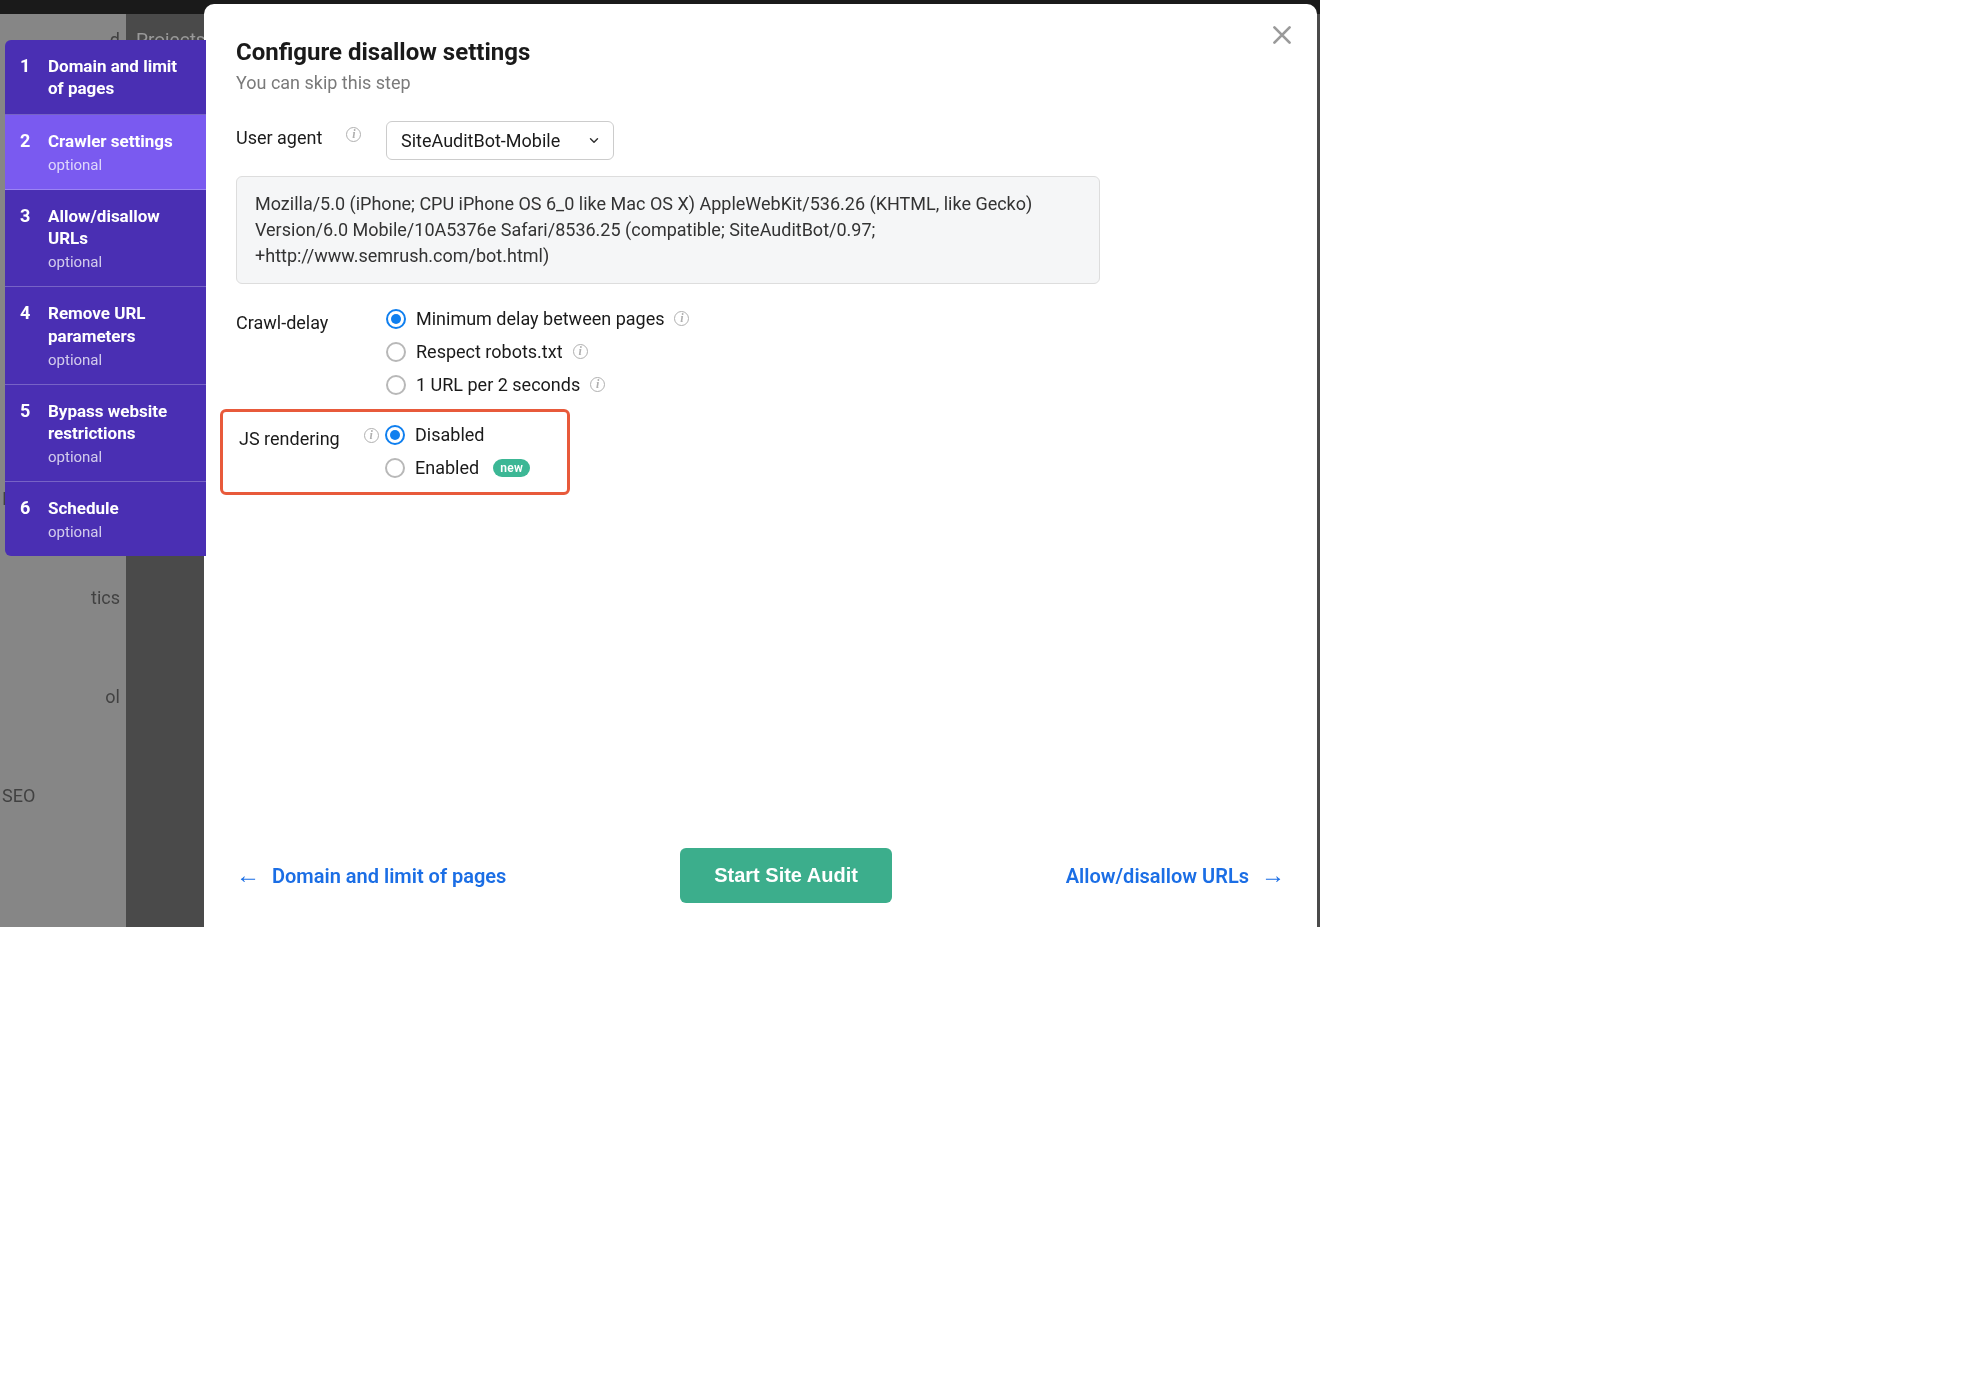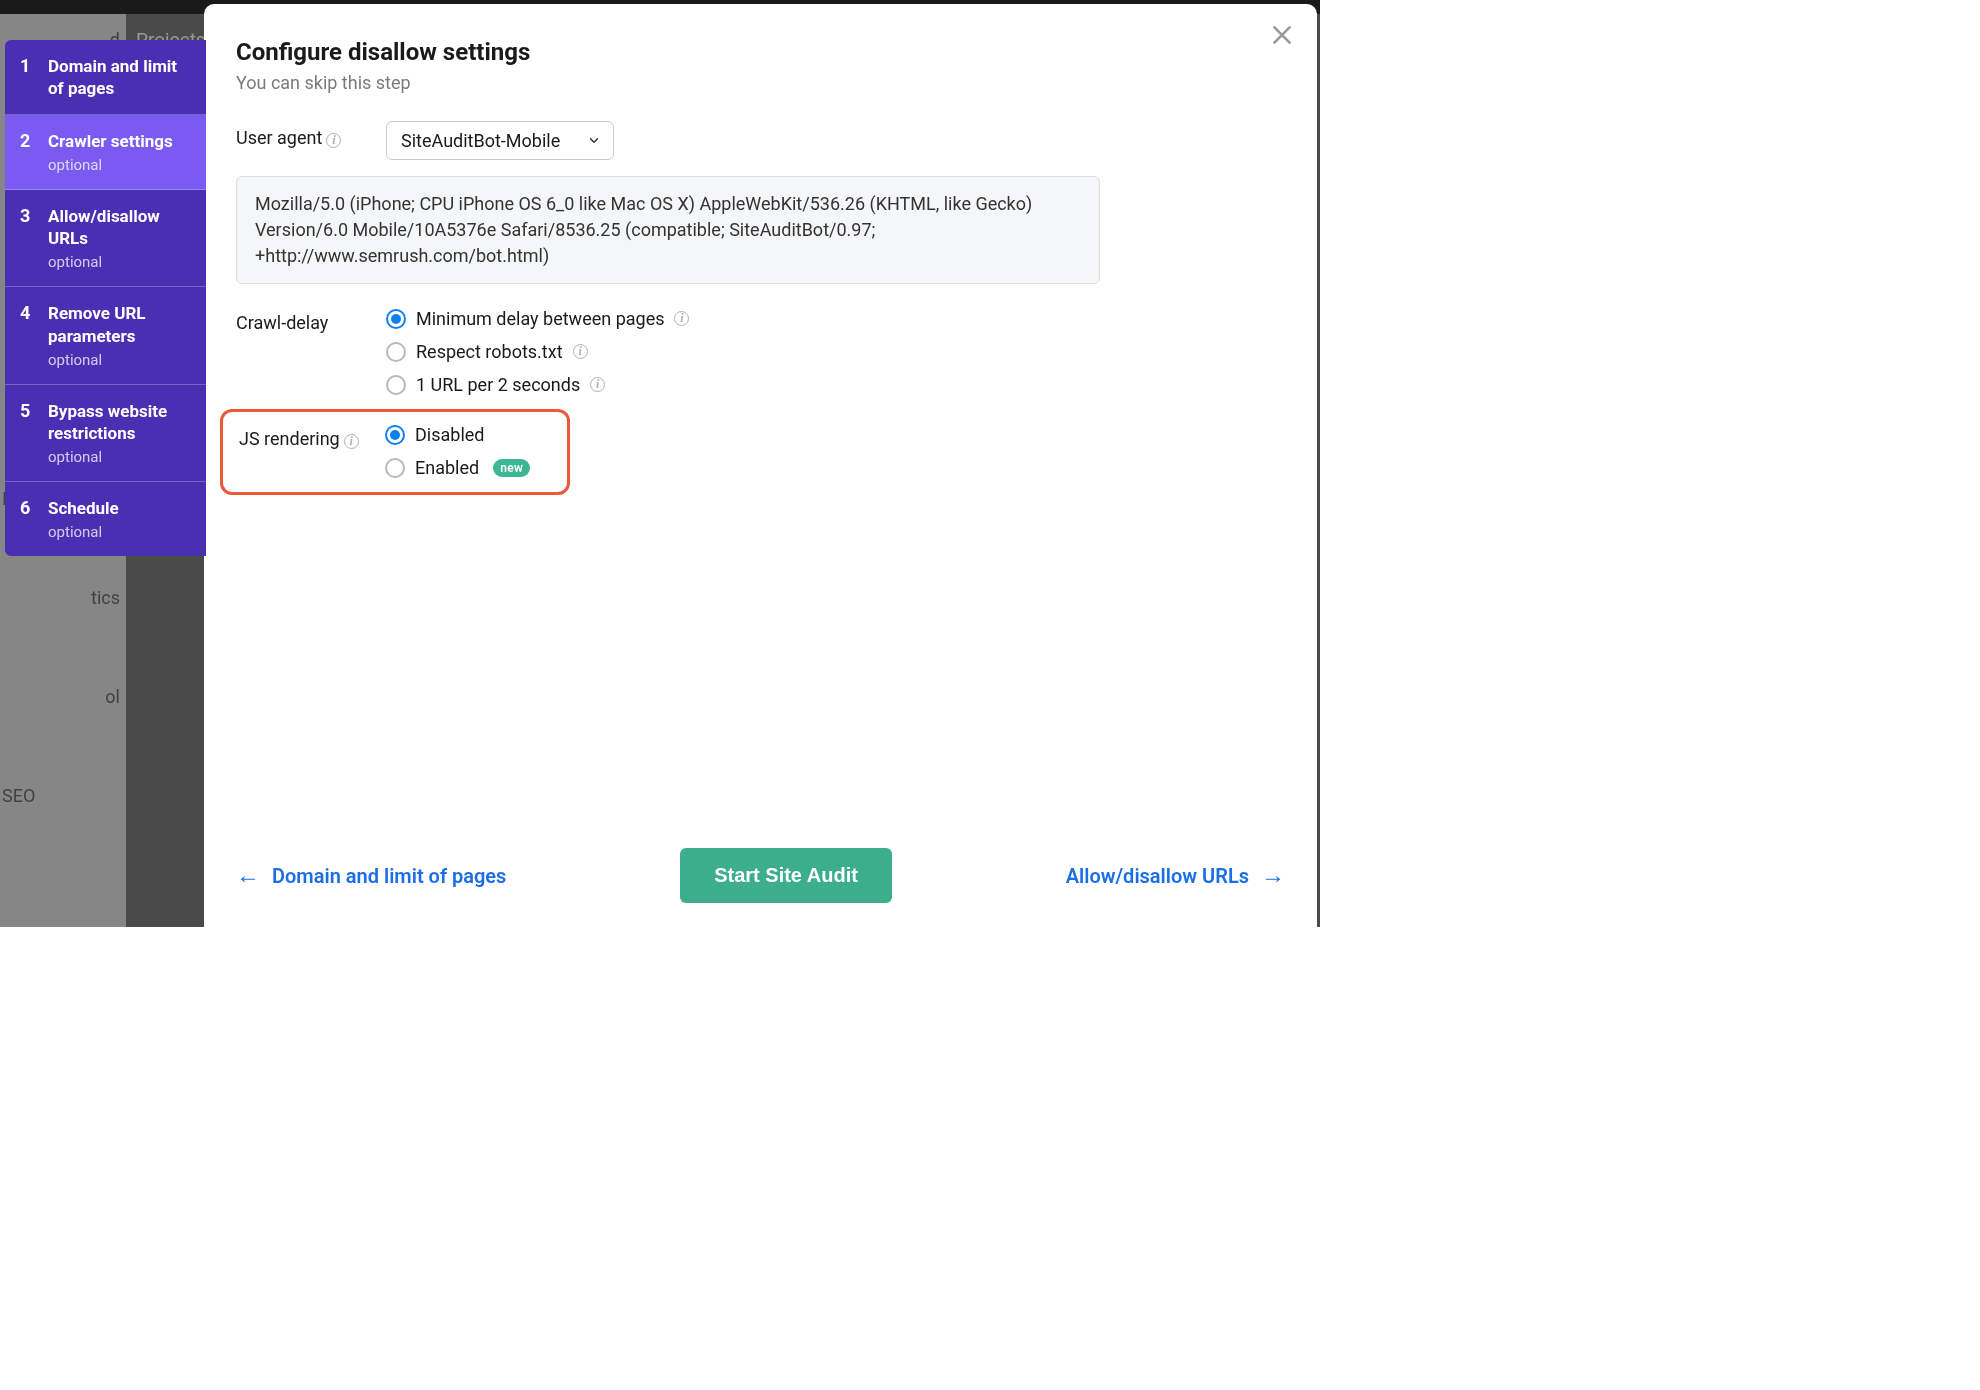--- a/index.html
+++ b/index.html
@@ -88,22 +88,22 @@
   .frow {
     display: flex;
     align-items: flex-start;
     margin-bottom: 14px;
   }
   .flabel {
     width: 150px;
     font-size: 18px;
     color: #1a1a1a;
     display: flex;
-    align-items: flex-end;
-    gap: 4px;
+    align-items: flex-start;
+    gap: 24px;
     padding-top: 6px;
   }
   .info-icon {
     width: 15px; height: 15px;
     border: 1.5px solid #b0b0b0;
     border-radius: 50%;
     display: inline-flex;
     align-items: center;
     justify-content: center;
     font-family: Georgia, serif;
@@ -168,21 +168,21 @@
     color: #fff;
     font-size: 12px;
     padding: 2px 7px;
     border-radius: 10px;
     font-weight: 600;
     letter-spacing: 0.3px;
     margin-left: 4px;
   }
   .highlight-box {
     border: 3px solid #e85a3b;
-    border-radius: 12px;
+    border-radius: 6px;
     padding: 10px 18px 14px 0;
     margin-left: -16px;
     padding-left: 16px;
     width: 350px;
   }
   .modal-footer {
     padding: 14px 32px 24px 32px;
   }
   .email-row {
     display: flex;

